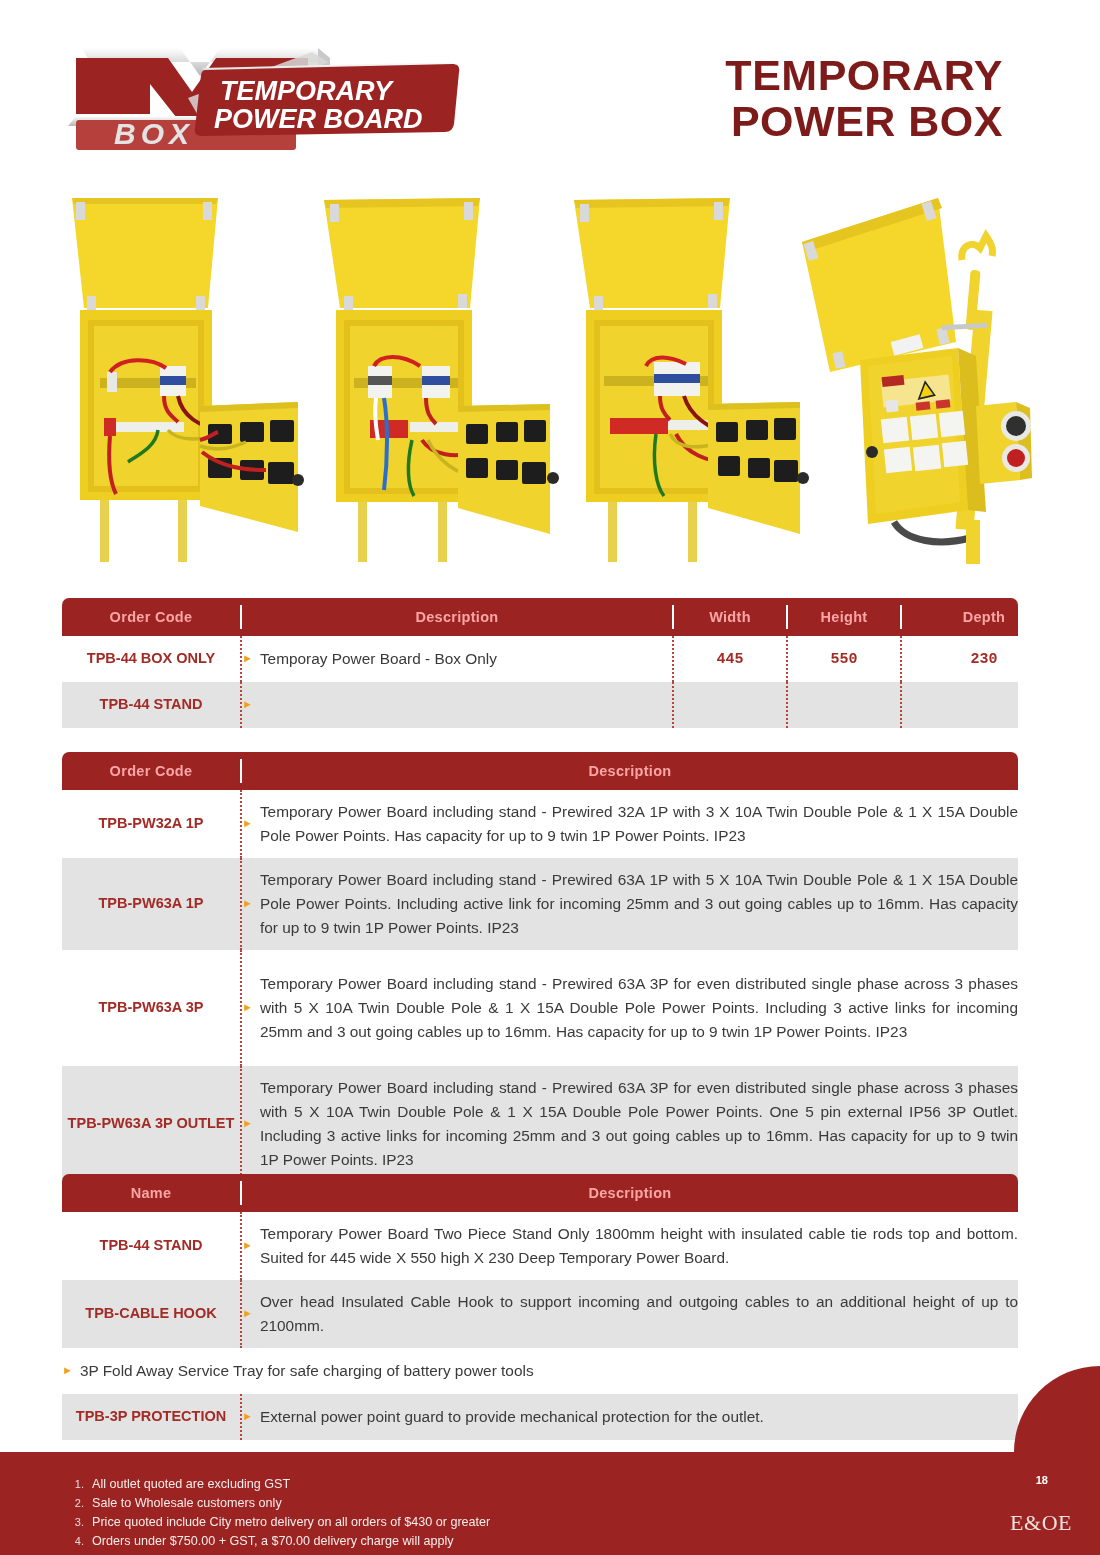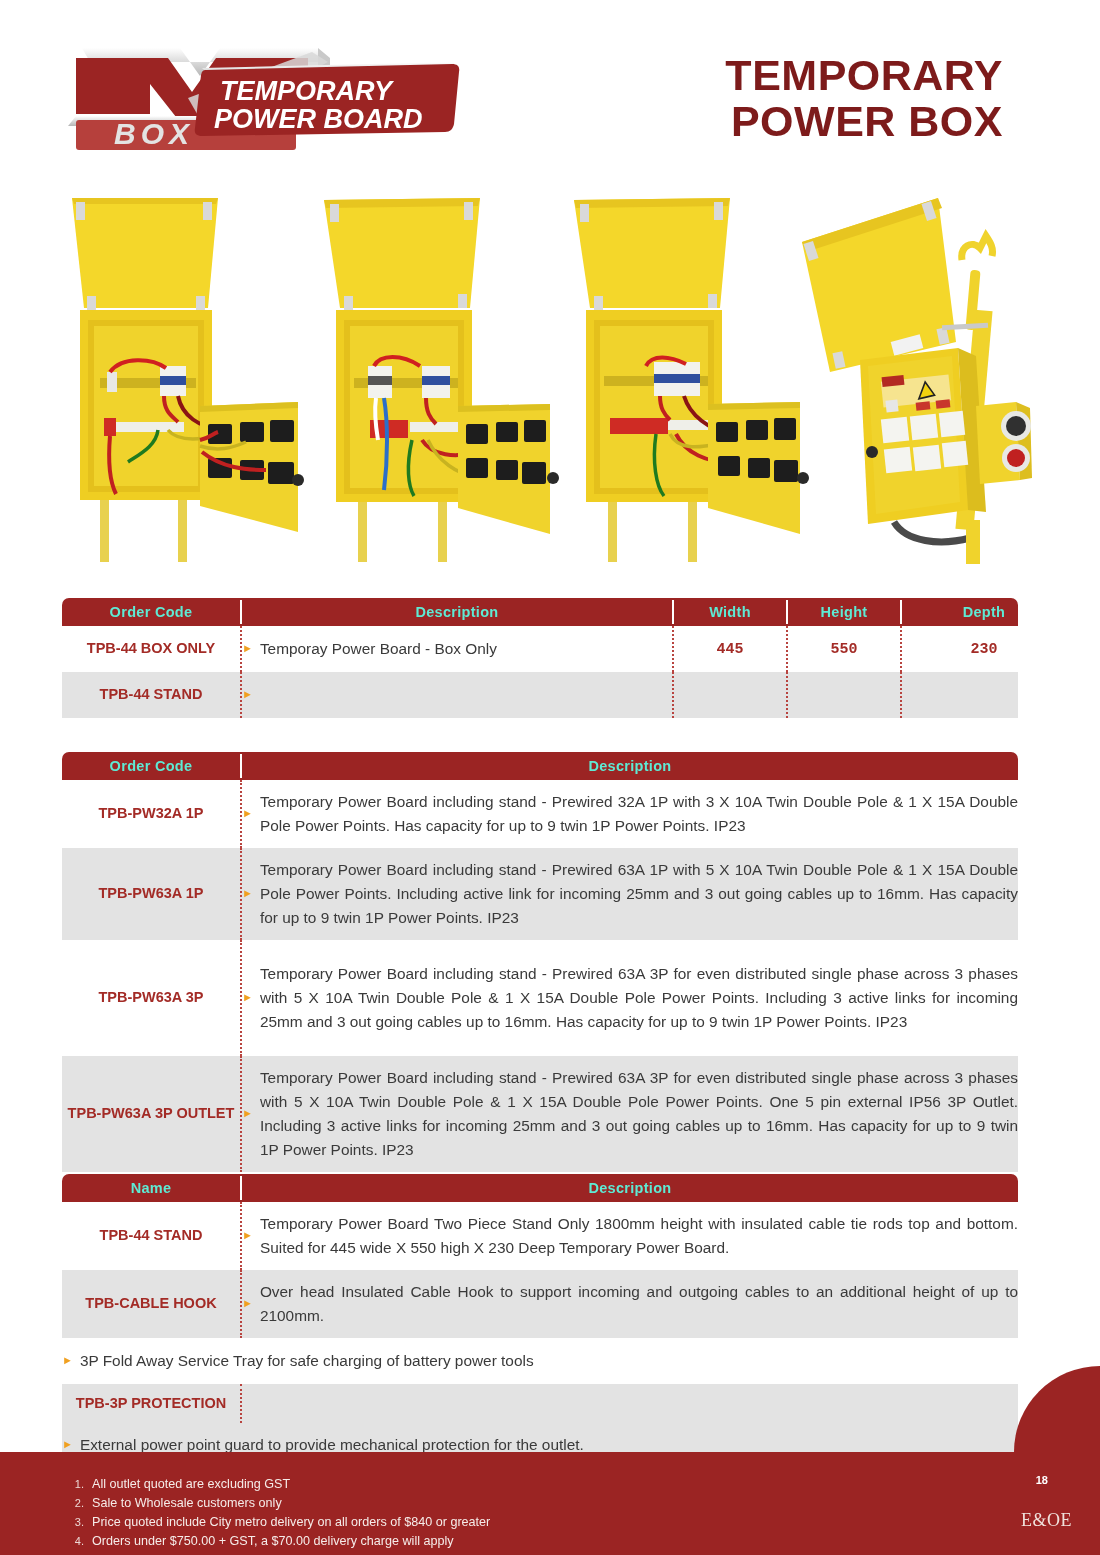--- a/index.html
+++ b/index.html
@@ -28,22 +28,22 @@
   }
 
   
   .photos{position:absolute;left:60px;top:190px;width:980px;height:375px;}
   .photo{position:absolute;top:0;width:250px;height:375px;}
   .photo svg{display:block;}
 
   
   .tbl{position:absolute;left:62px;width:956px;}
   .thead{
-    display:flex;background:#9b2423;color:#5eead4;
-    border-radius:7px 7px 0 0;height:28px;align-items:center;
+    display:flex;background:#9b2423;color:#fca5a5;
+    border-radius:7px 7px 0 0;height:38px;align-items:center;
     font-size:14.5px;font-weight:bold;letter-spacing:.3px;
   }
   .thead .cell{
     text-align:center;
     border-right:2px solid #ffffff;
     height:24px;line-height:24px;
     box-sizing:border-box;
   }
   .thead .cell:last-child{border-right:none;}
 
@@ -109,21 +109,21 @@
     list-style:none;margin:0;padding:0;
   }
   .notes li{display:flex;}
   .notes .num{width:22px;text-align:right;margin-right:8px;opacity:.9;font-size:11px;padding-top:1px;}
   .pagenum{
     position:absolute;right:52px;top:22px;
     color:#ffffff;font-size:11px;font-weight:bold;
   }
   .eoe{
     position:absolute;right:28px;top:58px;
-    color:#f0e2dc;font-size:18px;
+    color:#f0e2dc;font-size:22px;
     font-family:"Liberation Serif", serif;
     letter-spacing:.5px;
   }
 </style>
 </head>
 <body>
 
 <div class="page">
 
   <div class="header">
@@ -428,21 +428,21 @@
       </div>
     </div>
 
     <div class="trow" style="min-height:46px;">
       <div class="cell c-desc desc">
         <span class="bullet">►</span>
         <span class="txt">3P Fold Away Service Tray for safe charging of battery power tools</span>
       </div>
     </div>
 
-    <div class="trow alt" style="min-height:46px;flex-direction:column;">
+    <div class="trow alt" style="min-height:46px;">
       <div class="cell c-code code">TPB-3P PROTECTION</div>
       <div class="cell c-desc desc">
         <span class="bullet">►</span>
         <span class="txt">External power point guard to provide mechanical protection for the outlet.</span>
       </div>
     </div>
   </div>
 
   <div class="corner"></div>
 
@@ -451,21 +451,21 @@
       <li>
         <span class="num">1.</span>
         <span>All outlet quoted are excluding GST</span>
       </li>
       <li>
         <span class="num">2.</span>
         <span>Sale to Wholesale customers only</span>
       </li>
       <li>
         <span class="num">3.</span>
-        <span>Price quoted include City metro delivery on all orders of $840 or greater</span>
+        <span>Price quoted include City metro delivery on all orders of $430 or greater</span>
       </li>
       <li>
         <span class="num">4.</span>
         <span>Orders under $750.00 + GST, a $70.00 delivery charge will apply</span>
       </li>
     </ul>
     <div class="pagenum">18</div>
     <div class="eoe">E&amp;OE</div>
   </div>
 

